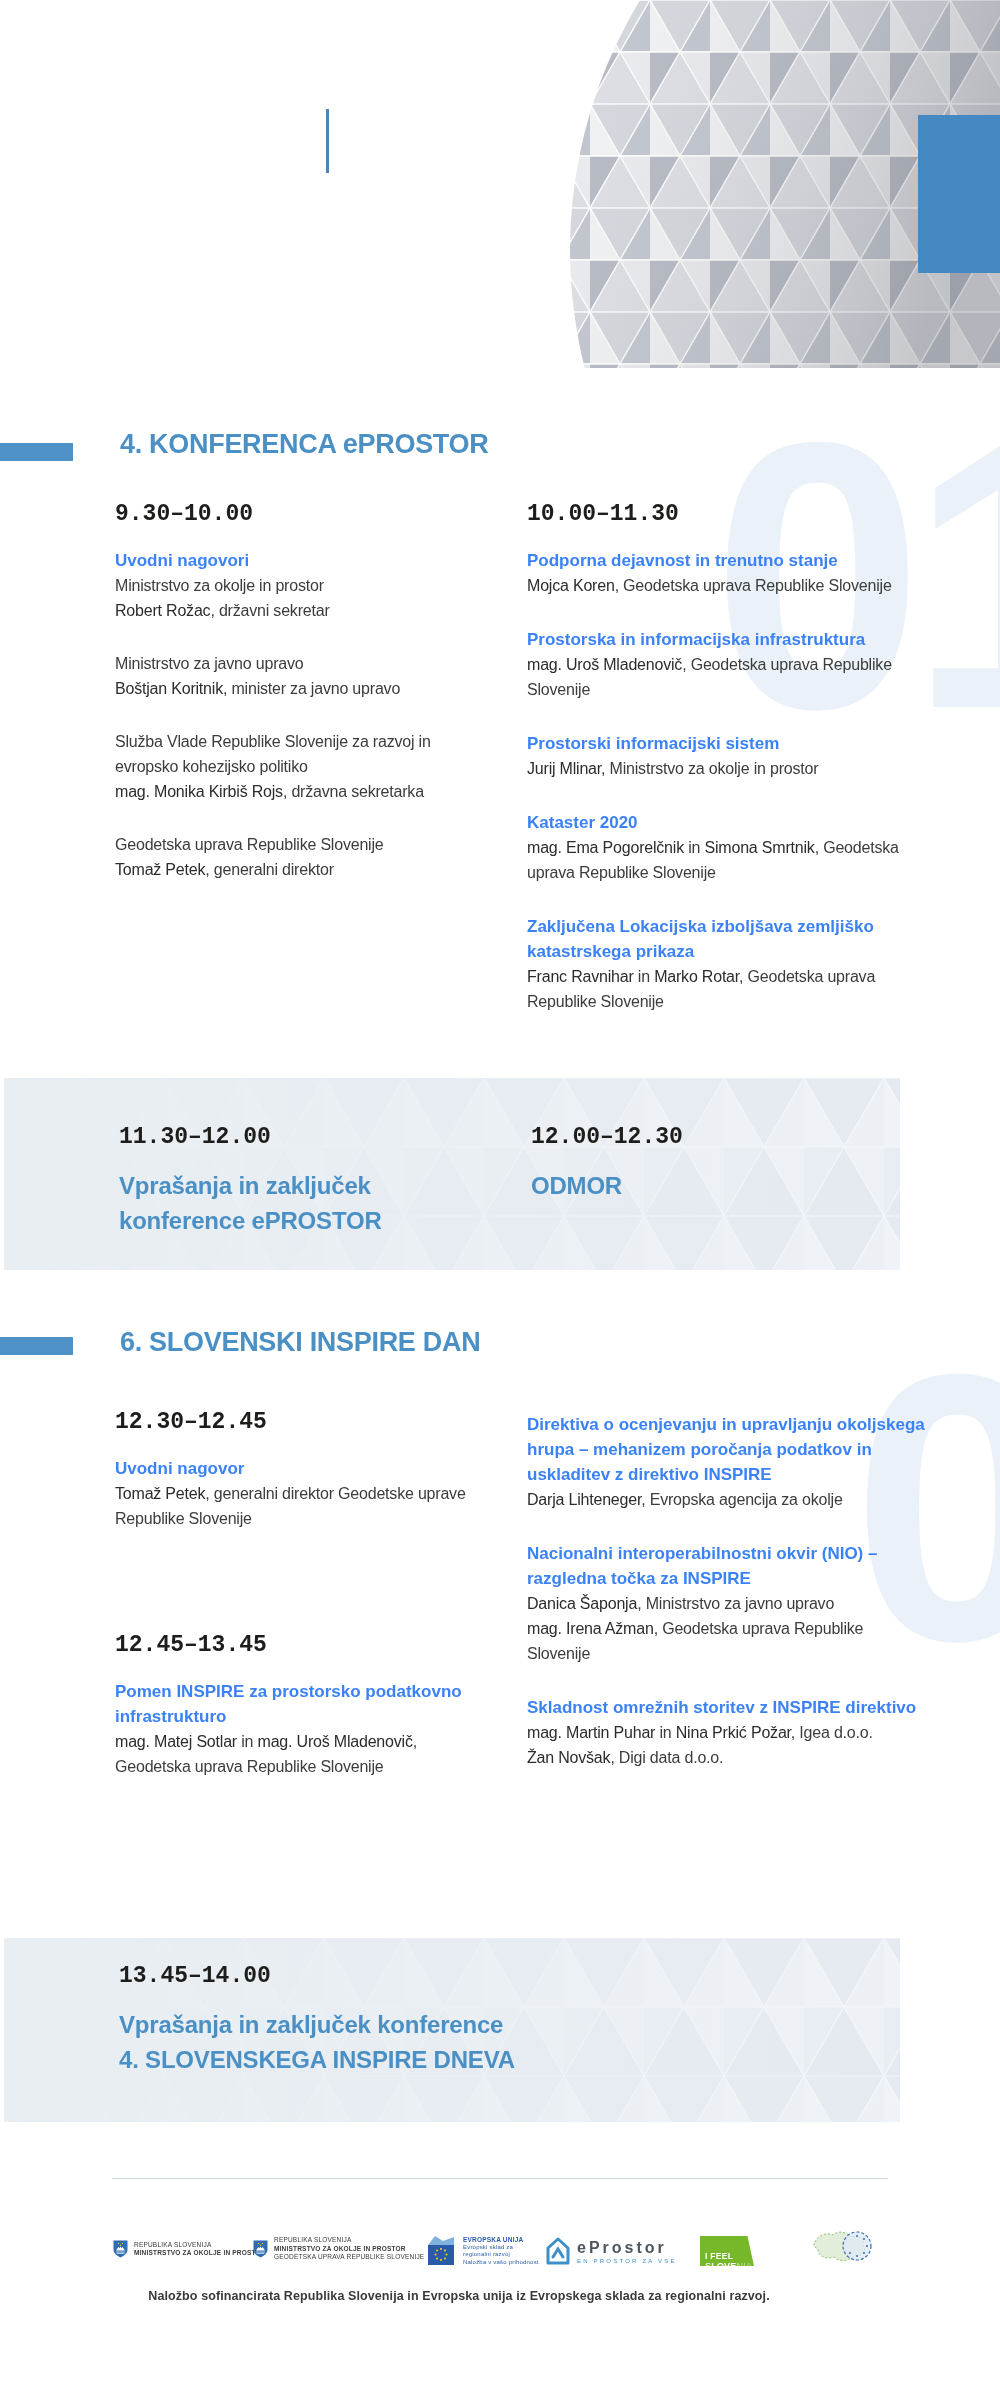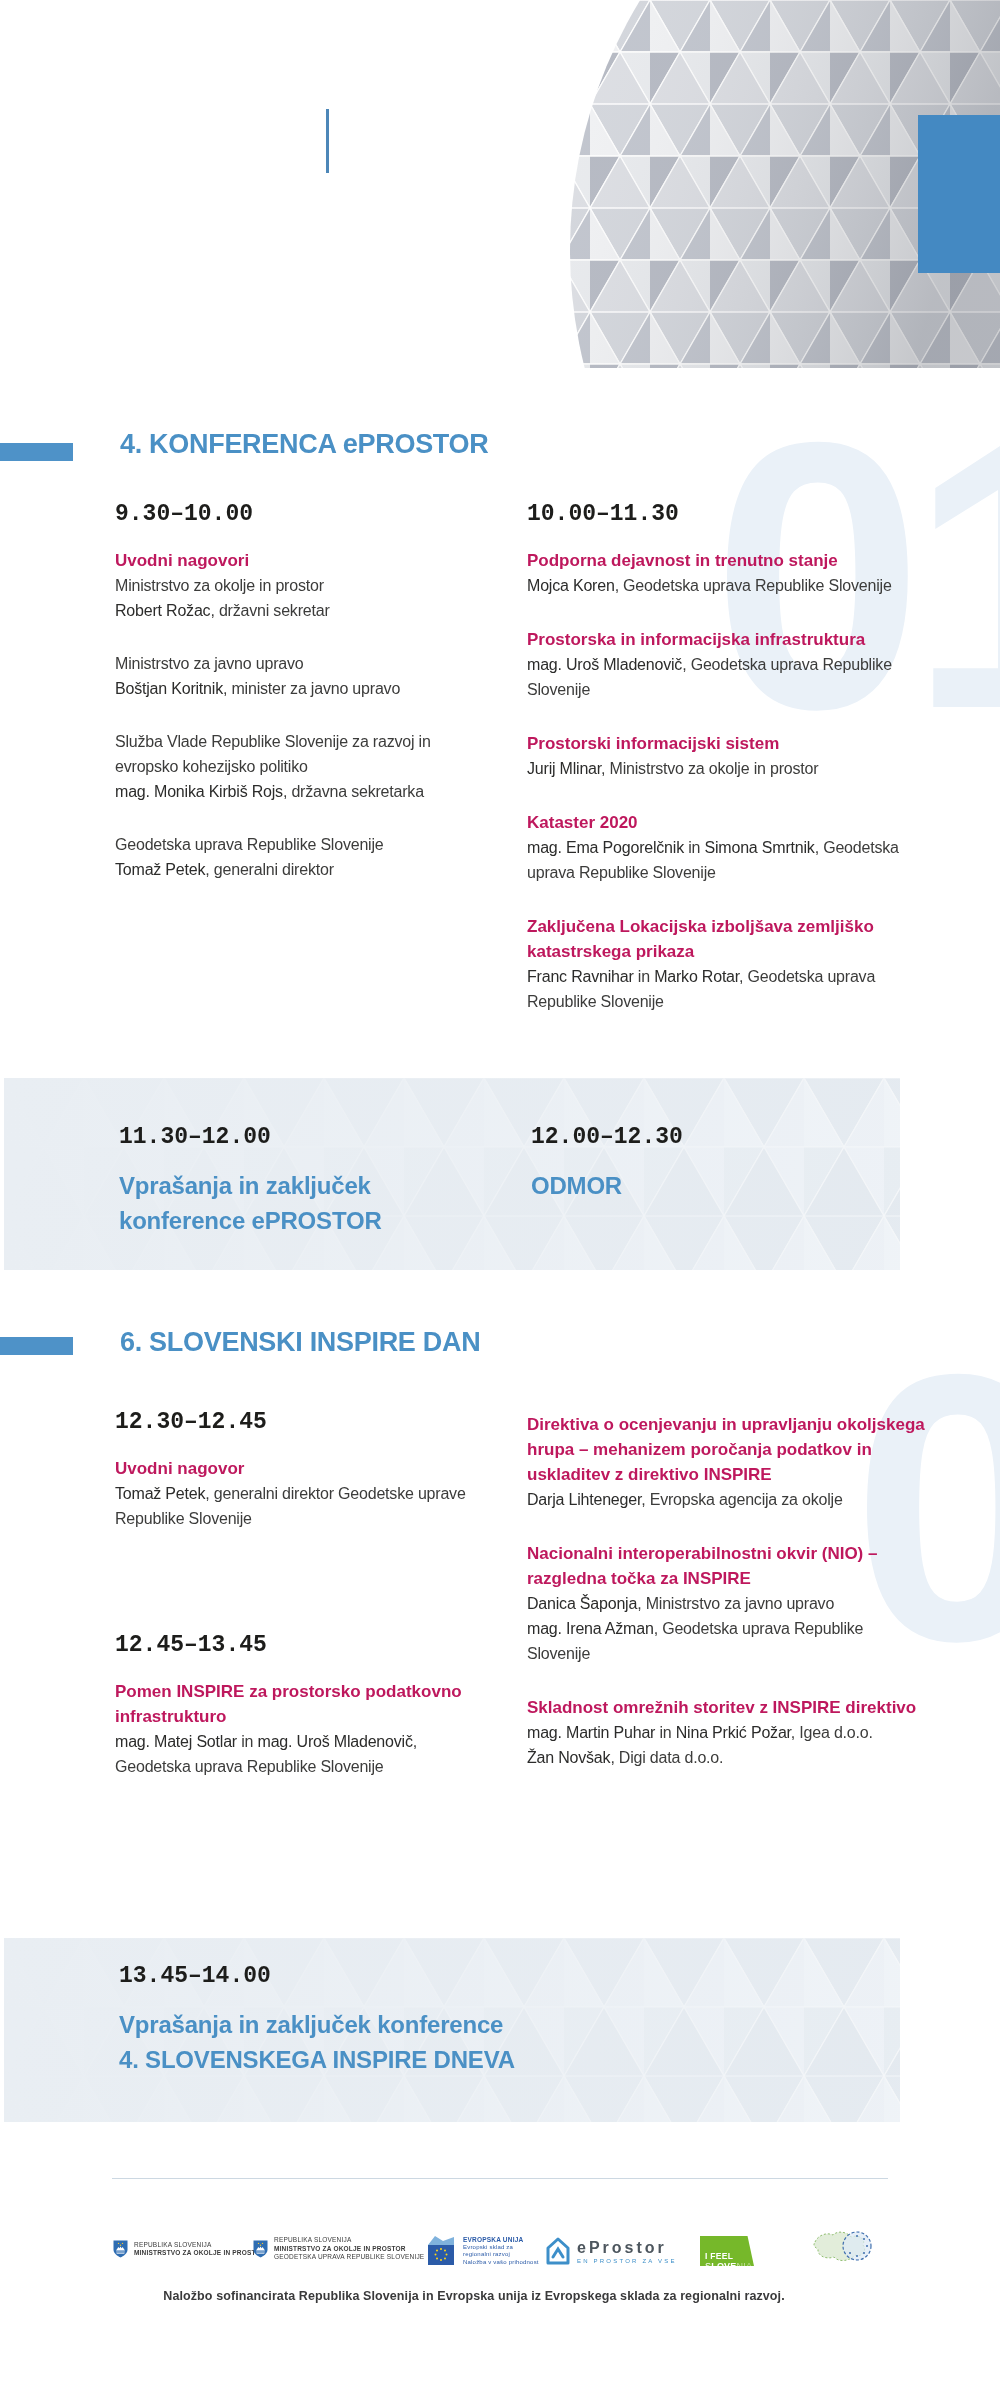--- a/index.html
+++ b/index.html
@@ -35,21 +35,21 @@
   .sec-title{position:absolute;left:120px;margin:0;font-size:27px;font-weight:bold;
              color:#4a90c5;letter-spacing:-0.3px;z-index:1;}
   #sec1 .sec-title{top:61px;}
   #sec2 .sec-title{top:55px;}
   .col{position:absolute;z-index:1;}
   #sec1 .left{left:115px;top:132px;width:356px;}
   #sec1 .right{left:527px;top:132px;width:398px;}
   #sec2 .left{left:115px;top:136px;width:352px;}
   #sec2 .right{left:527px;top:140px;width:398px;}
   .time{font-size:23px;font-weight:bold;color:#1d1d1b;line-height:28px;margin:0 0 20px;font-family:Liberation Mono, monospace;}
-  .topic,.talk-title{font-size:17px;font-weight:bold;color:#be185d;line-height:25px;margin:0;}
+  .topic,.talk-title{font-size:17px;font-weight:bold;color:#3b82f6;line-height:25px;margin:0;}
   .entry,.talk-sp,.blines{font-size:16px;line-height:25px;letter-spacing:-0.2px;color:#3c3c3b;}
   .entry{margin:0 0 28px;}
   .talk{margin:0 0 29px;}
   .entry b,.talk-sp b,.blines b{font-weight:normal;color:#2c2c2b;}
   .block2{margin-top:100px;}
 
   
   .band{position:absolute;left:4px;width:896px;background:#e9eef3;overflow:hidden;}
   #band1{top:1078px;height:192px;}
   #band2{top:1938px;height:184px;}
@@ -76,21 +76,21 @@
   .eu-text{font-size:6px;line-height:7.5px;color:#2b5ba8;letter-spacing:.2px;}
   .eu-text .bb{font-weight:bold;font-size:6.5px;}
   .ep-text .ep-name{font-size:16px;letter-spacing:3px;color:#4d565e;font-weight:bold;}
   .ep-text .ep-tag{font-size:6px;letter-spacing:2.2px;color:#3d8fc9;margin-top:1px;}
   .ifs-box{width:54px;height:30px;background:#76b82a;color:#fff;padding:15px 5px;box-sizing:border-box;
            clip-path:polygon(0 0,88% 0,100% 100%,0 100%);}
   .ifs-l1{font-size:8.5px;font-weight:bold;line-height:10px;letter-spacing:.3px;}
   .ifs-l2{font-size:9px;line-height:11px;letter-spacing:.2px;}
   .ifs-l2 .lv{font-weight:bold;}
   .ifs-l2 .nia{color:rgba(255,255,255,.55);}
-  .note{position:absolute;left:15px;top:2289px;width:918px;text-align:center;z-index:1;
+  .note{position:absolute;left:0;top:2289px;width:918px;text-align:center;z-index:1;
         font-size:12.5px;font-weight:bold;color:#3a3a3b;letter-spacing:.1px;}
 </style>
 </head>
 <body>
 
 <div class="page">
 
   <header class="hero">
     <svg class="dome" width="470" height="368" viewBox="0 0 470 368" aria-hidden="true">
       <defs>

